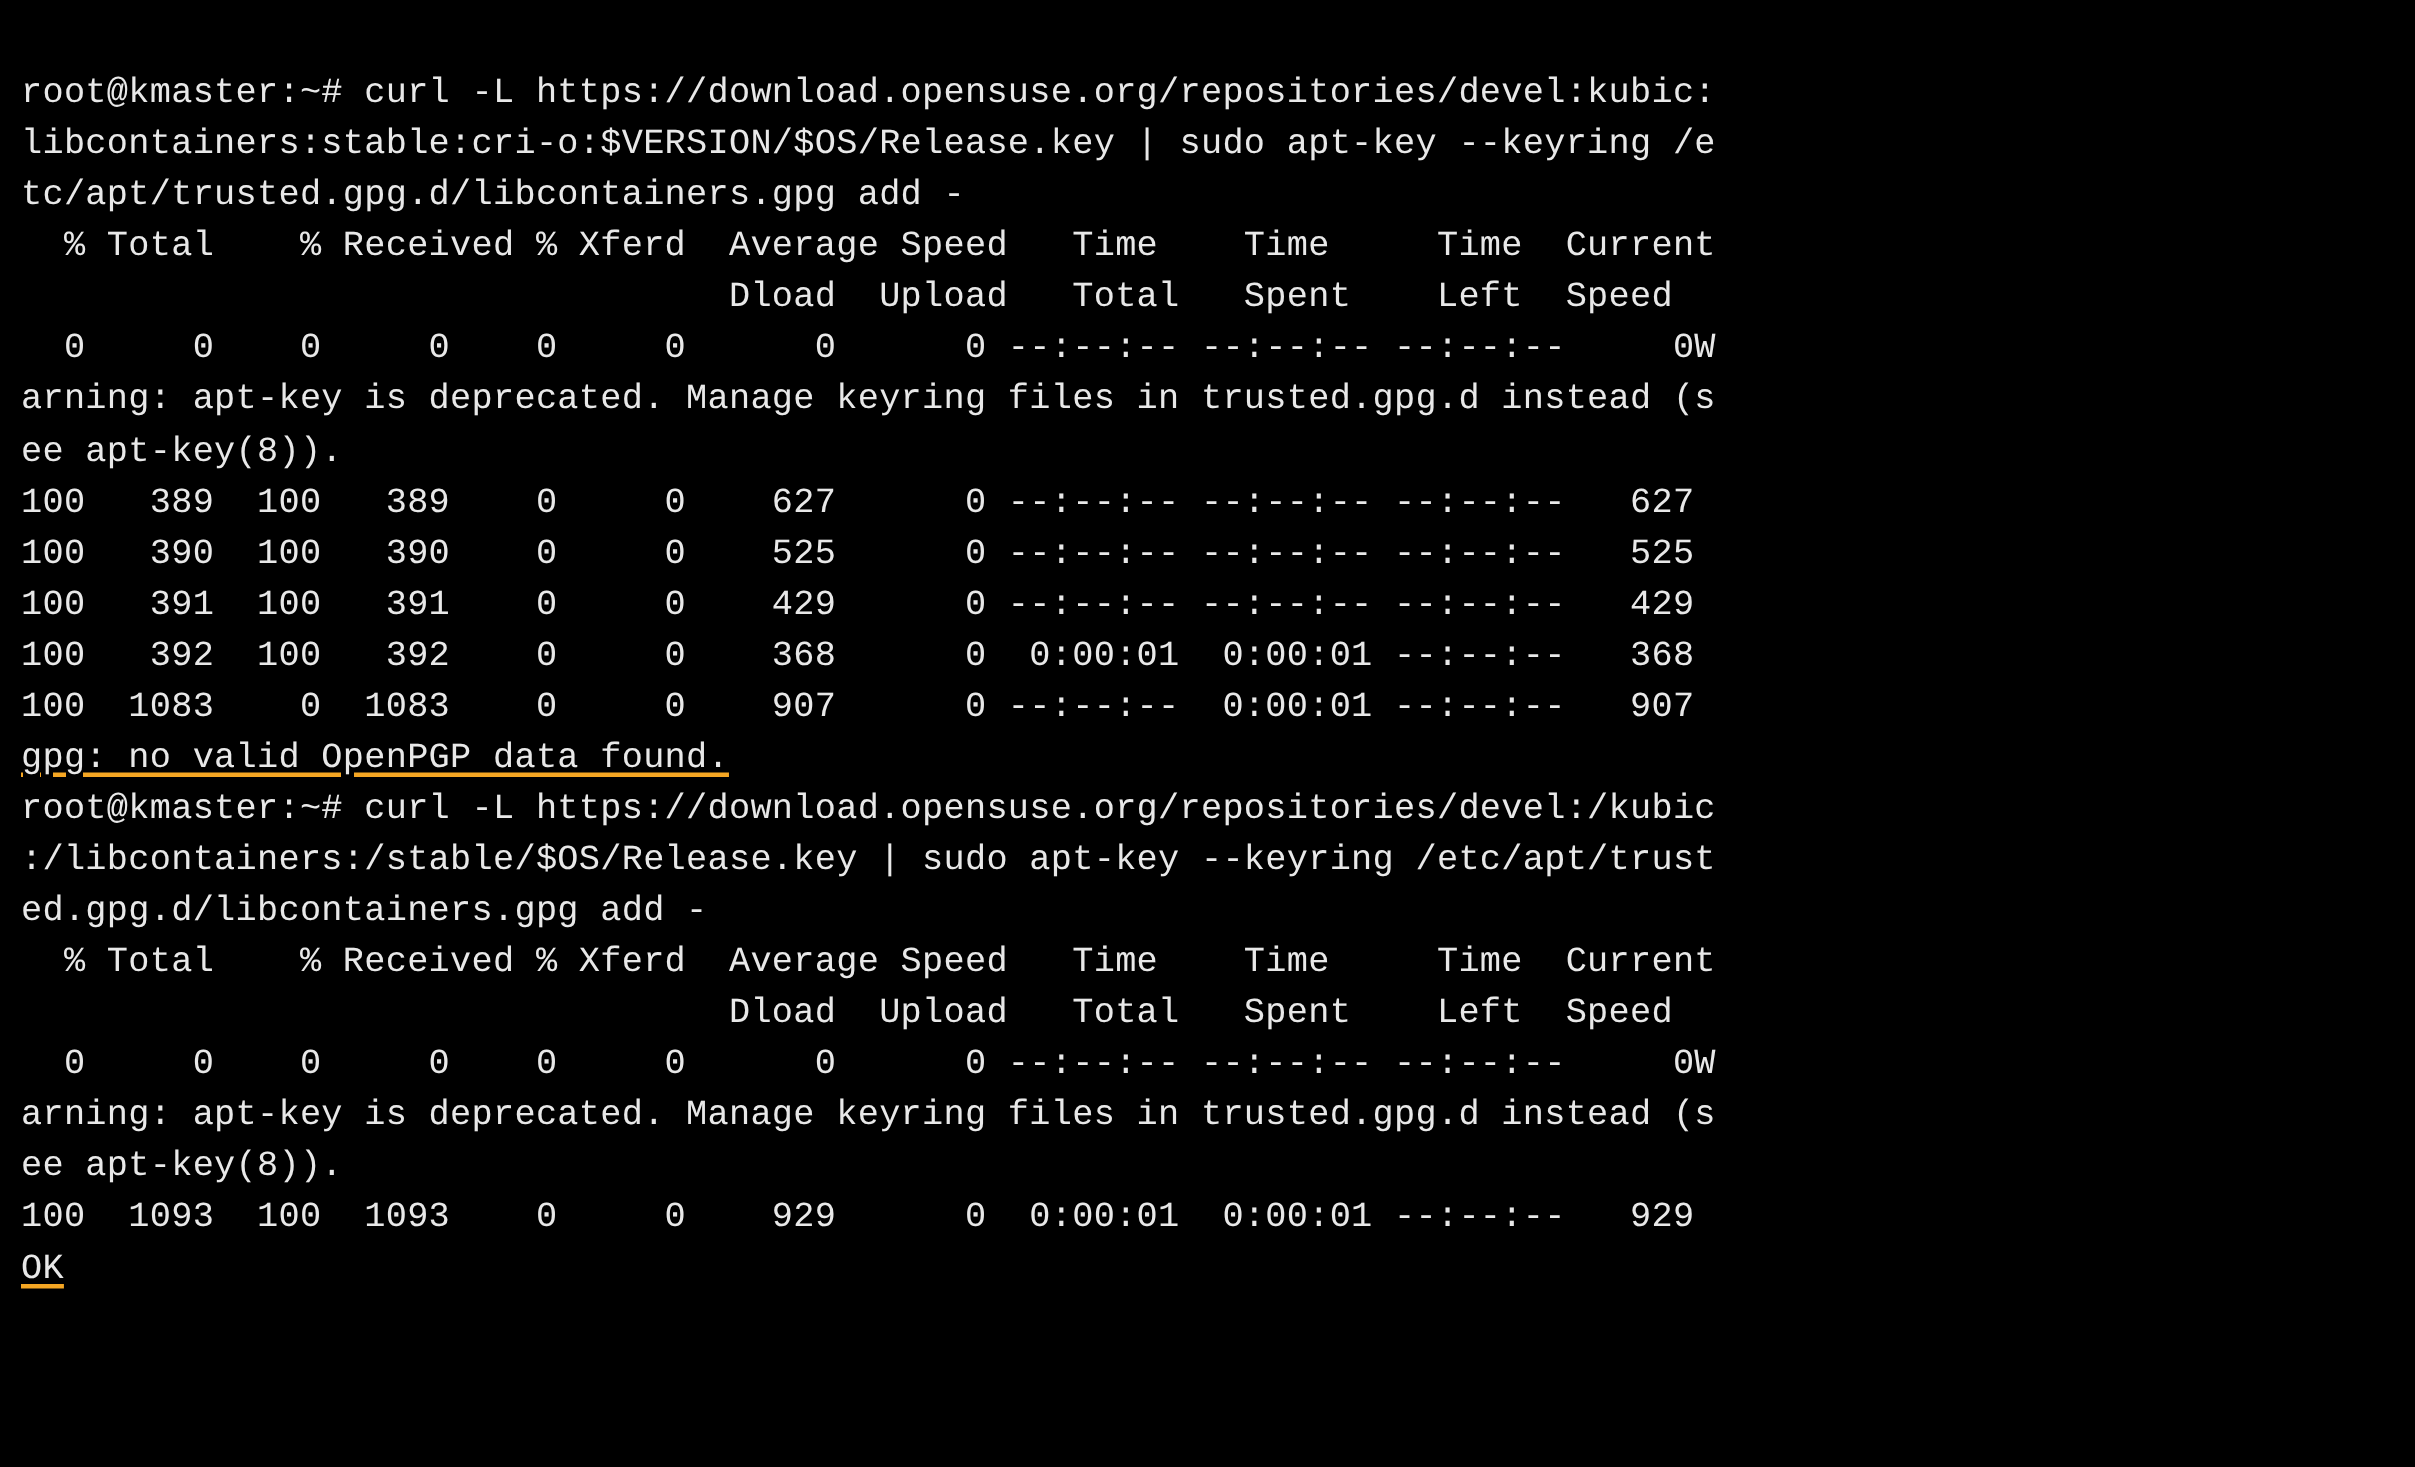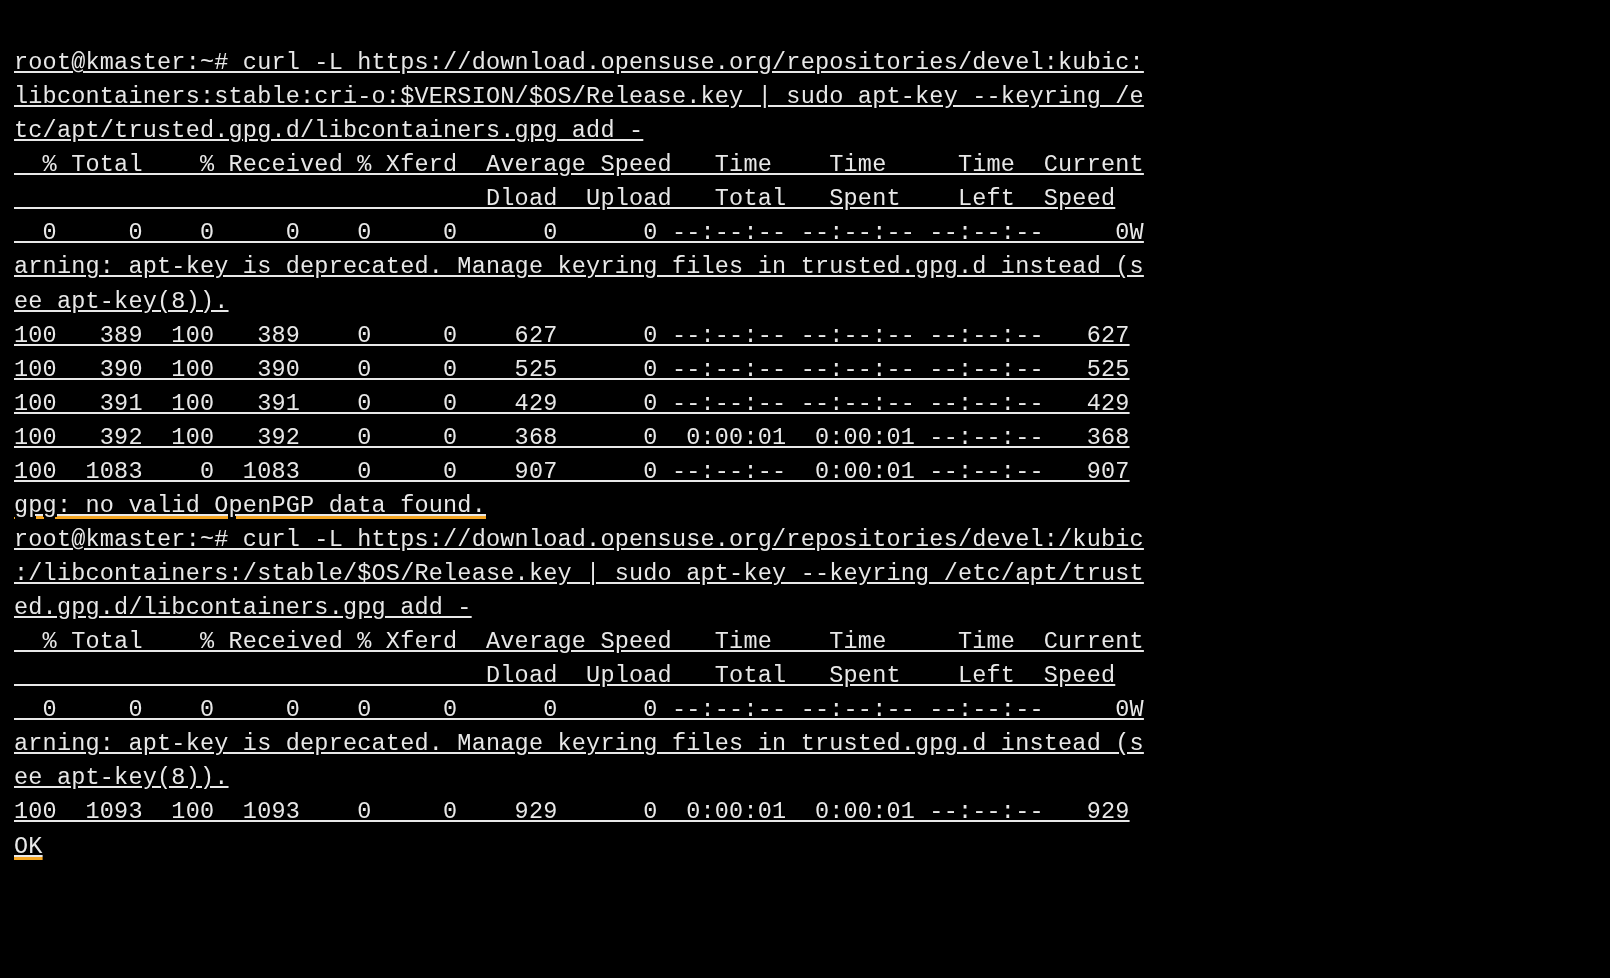--- a/index.html
+++ b/index.html
@@ -11,21 +11,20 @@
     font-size: 23.5px;
     line-height: 1.45;
     width: 1610px;
     height: 978px;
     overflow: hidden;
   }
   .terminal {
     padding: 12px 0 12px 14px;
     white-space: pre;
     letter-spacing: 0.2px;
-    text-decoration: underline;
   }
   .underline-orange {
     text-decoration: underline;
     text-decoration-color: #f5a623;
     text-decoration-thickness: 3px;
     text-underline-offset: 4px;
   }
 </style>
 </head>
 <body>

